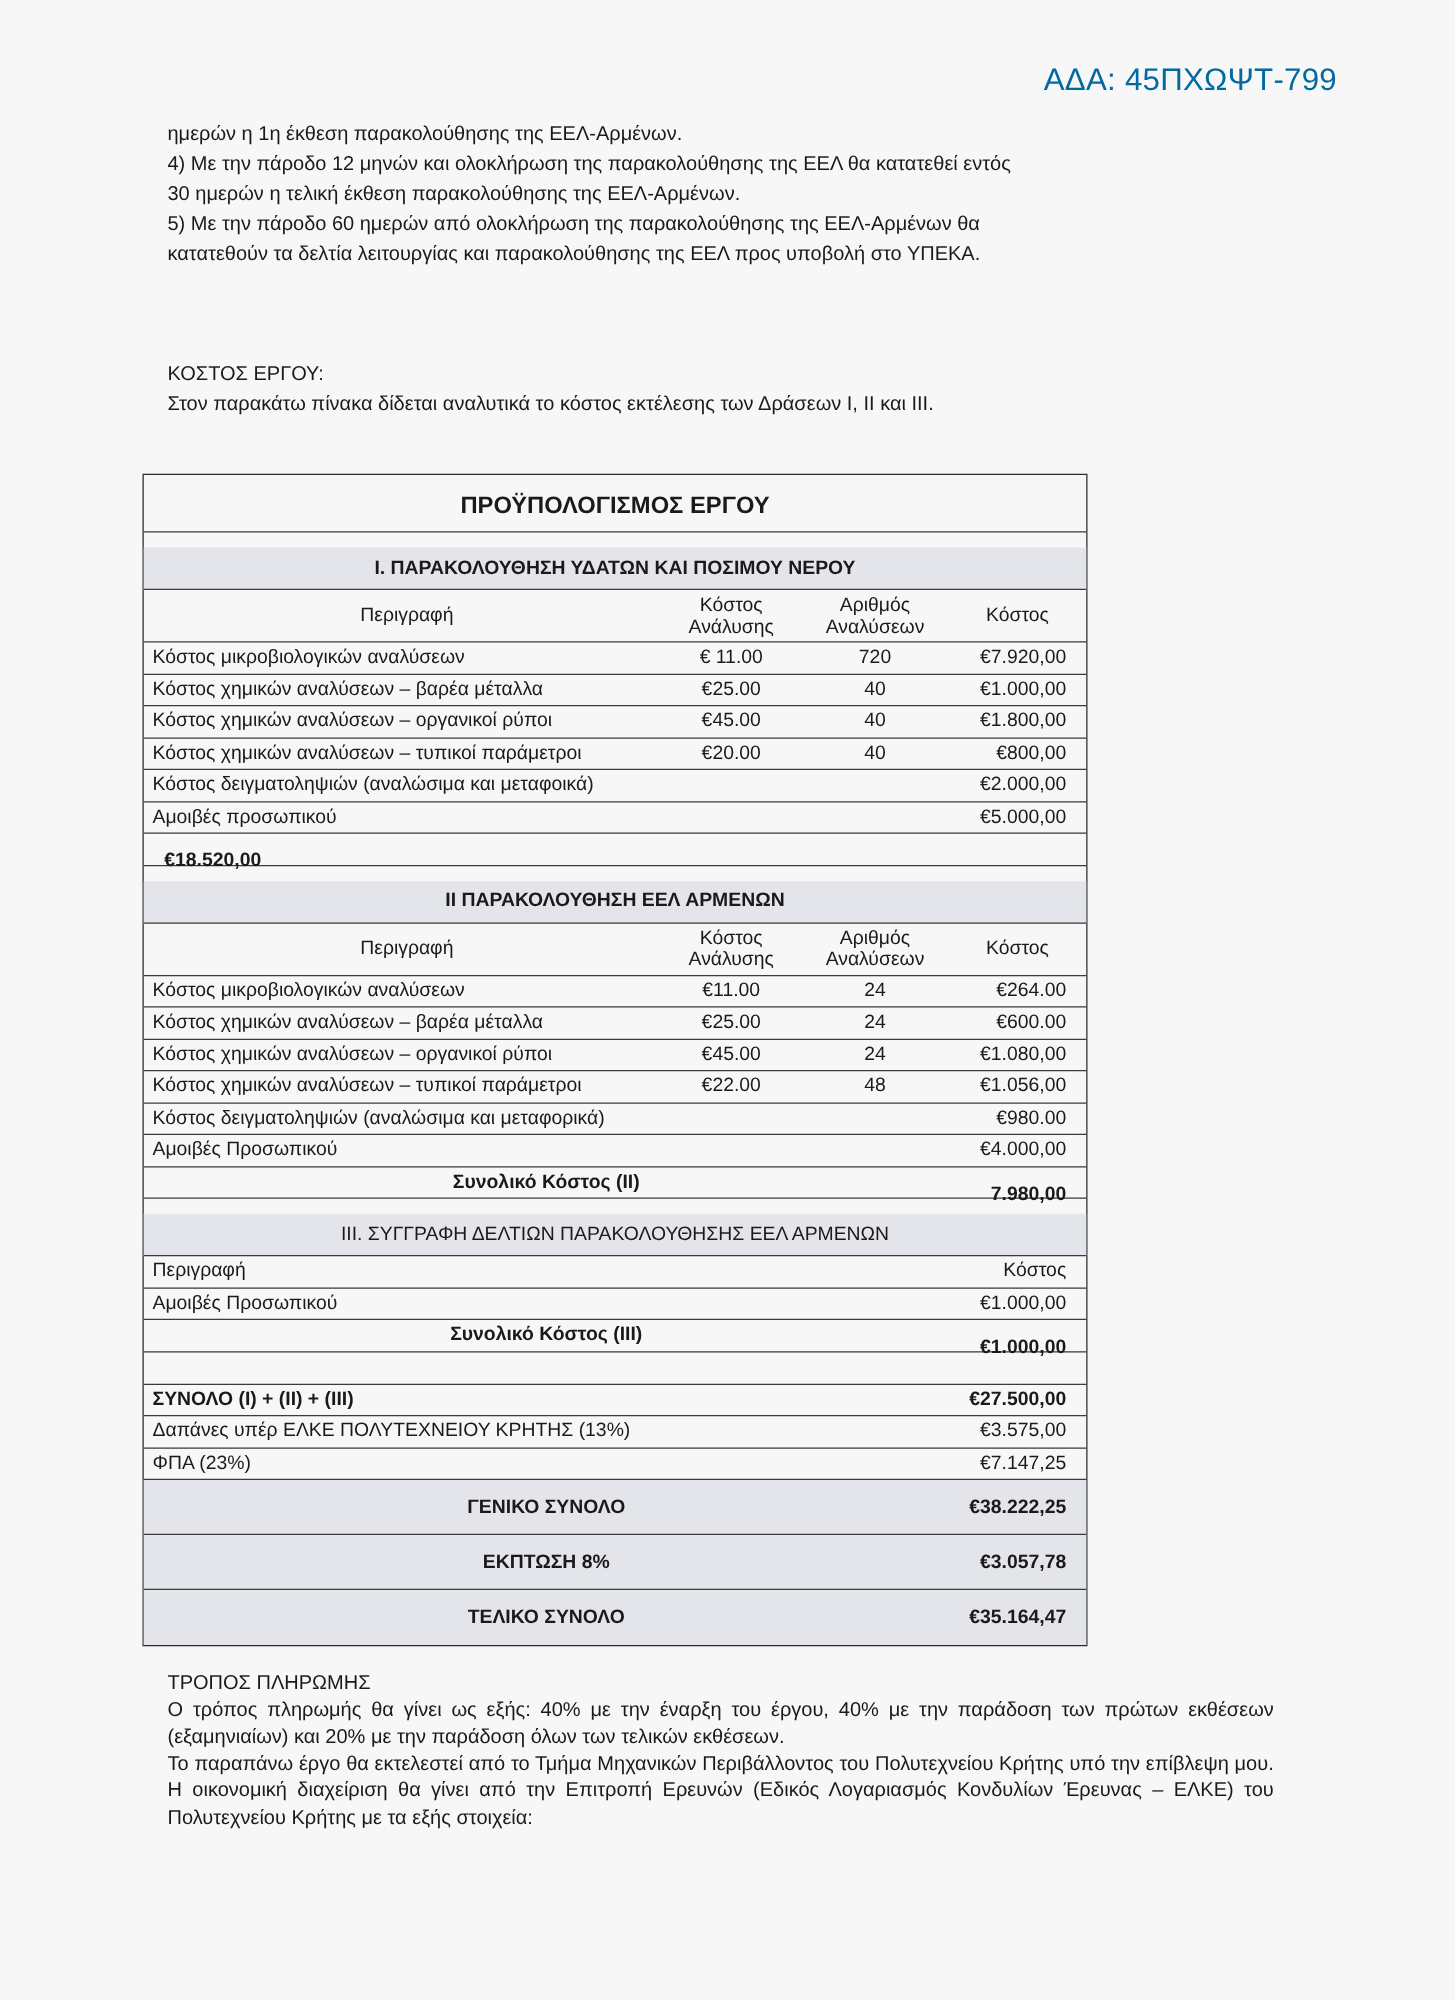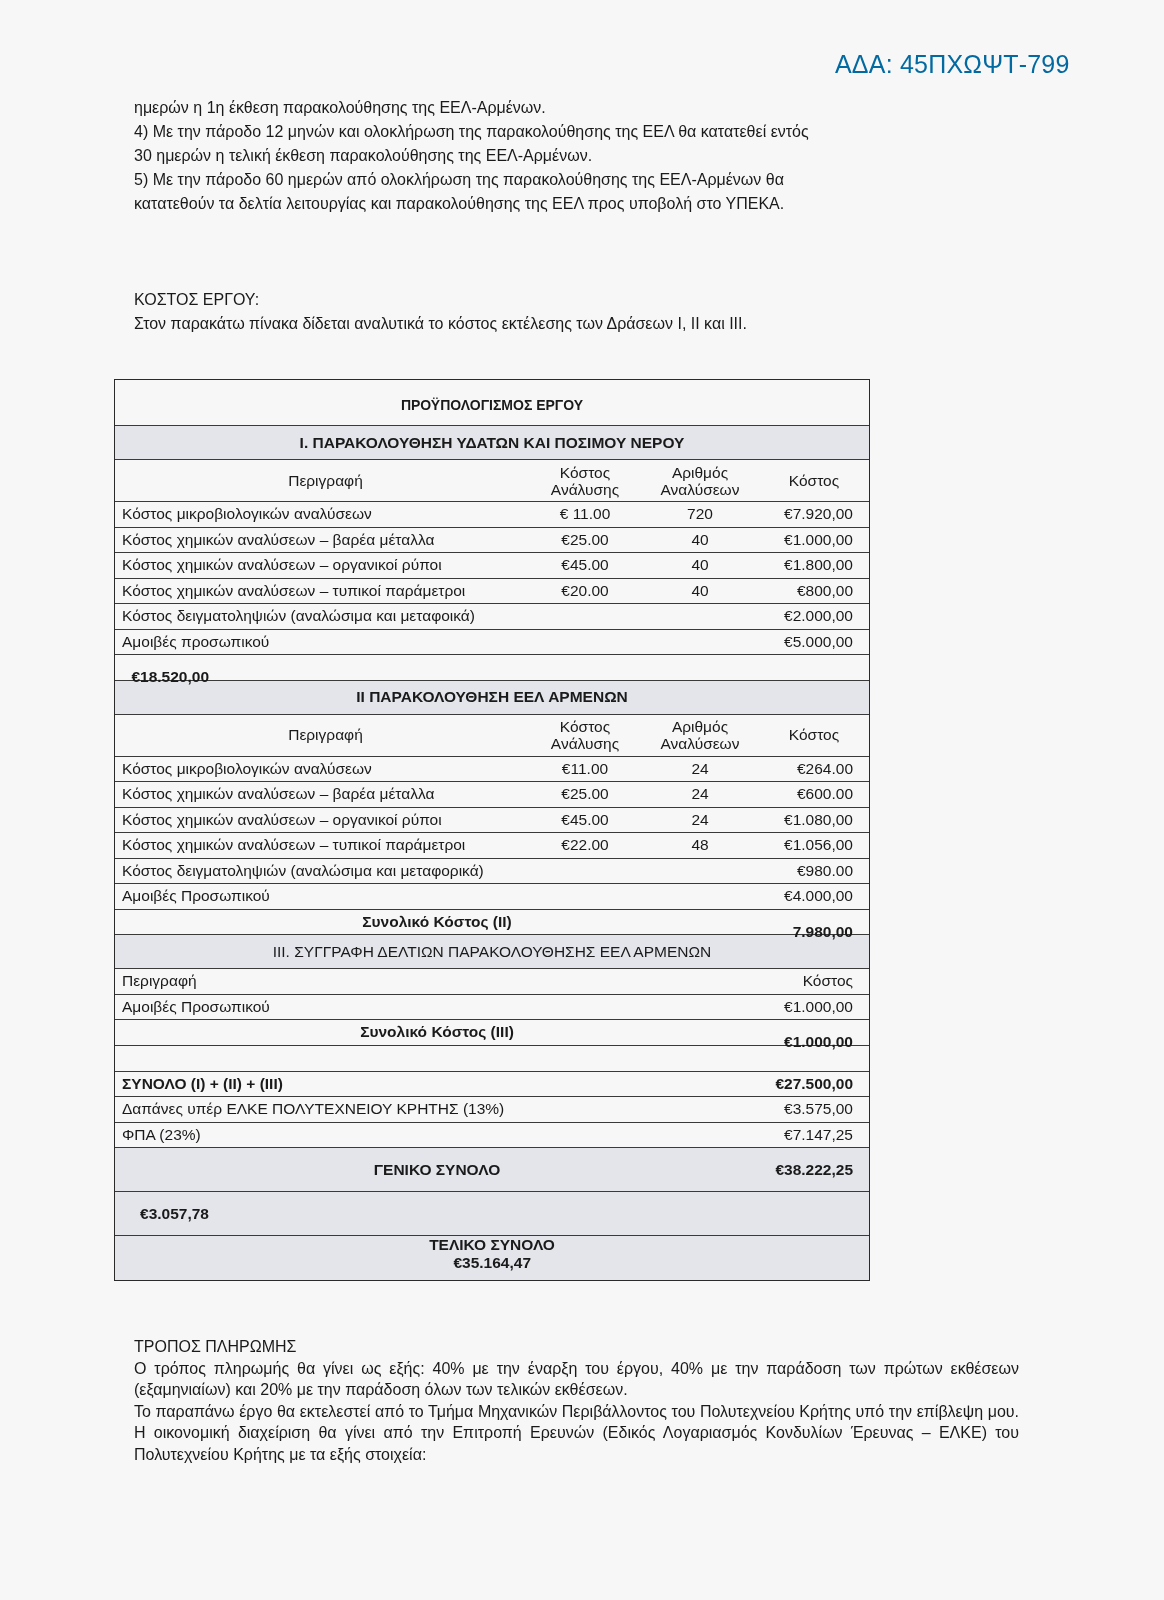--- a/index.html
+++ b/index.html
@@ -10,24 +10,24 @@
   .ada { position:absolute; top:50px; left:835px; font-size:25px; letter-spacing:0.2px; color:#0369a1; }
   .para { position:absolute; left:134px; font-size:16px; line-height:24px; }
   .para p { margin:0; }
   #intro { top:96px; width:800px; }
   #cost-section { top:288px; width:760px; }
   #payment { top:1336px; width:885px; line-height:21.5px; }
   #payment .just { text-align:justify; text-align-last:left; }
 
   .budget { position:absolute; left:114px; top:379px; width:754px; border:1.5px solid #2a2a2a; background:#f7f7f7; }
   .row { display:flex; align-items:center; border-bottom:1.5px solid #3a3a3a; box-sizing:border-box; font-size:15.5px; }
-  .row:last-child { border-bottom:none;flex-direction:column; }
+  .row:last-child { border-bottom:none; }
   .row.shade { background:#e3e5ea; }
-  .h-title { height:46px; justify-content:center; font-size:14px; font-weight:bold; padding-top:4px; }
-  .h-sec { height:34px; justify-content:center; font-size:15.5px; font-weight:bold; }
+  .h-title { height:46px; justify-content:center; font-size:19px; font-weight:bold; padding-top:4px; }
+  .h-sec { height:34px; justify-content:center; font-size:15.5px; font-weight:bold;margin-top:12px; }
   .h-sec.normal { font-weight:normal; }
   .h-col { height:42px; }
   .r { height:25.5px; }
   .c1 { width:414px; padding-left:7px; box-sizing:border-box; }
   .c2 { width:112px; text-align:center; }
   .c3 { width:118px; text-align:center; }
   .c4 { width:110px; text-align:right; padding-right:16px; box-sizing:border-box; }
   .h-col .c1 { text-align:center; }
   .h-col .c2, .h-col .c3 { line-height:17px; }
   .h-col .c4 { text-align:center; padding-right:0; }
@@ -194,20 +194,21 @@
     </div>
   <div class="row r wide">
       <div class="c1">ΦΠΑ (23%)</div>
       <div class="c4">€7.147,25</div>
     </div>
   <div class="row big shade">
       <div class="c1">ΓΕΝΙΚΟ ΣΥΝΟΛΟ</div>
       <div class="c4">€38.222,25</div>
     </div>
   <div class="row big shade">
+      <div class="c1">ΕΚΠΤΩΣΗ 8%</div>
       <div class="c4">€3.057,78</div>
     </div>
   <div class="row big shade">
       <div class="c1">ΤΕΛΙΚΟ ΣΥΝΟΛΟ</div>
       <div class="c4">€35.164,47</div>
     </div>
 </div>
 
 <div class="para" id="payment">
   <p>ΤΡΟΠΟΣ ΠΛΗΡΩΜΗΣ</p>

